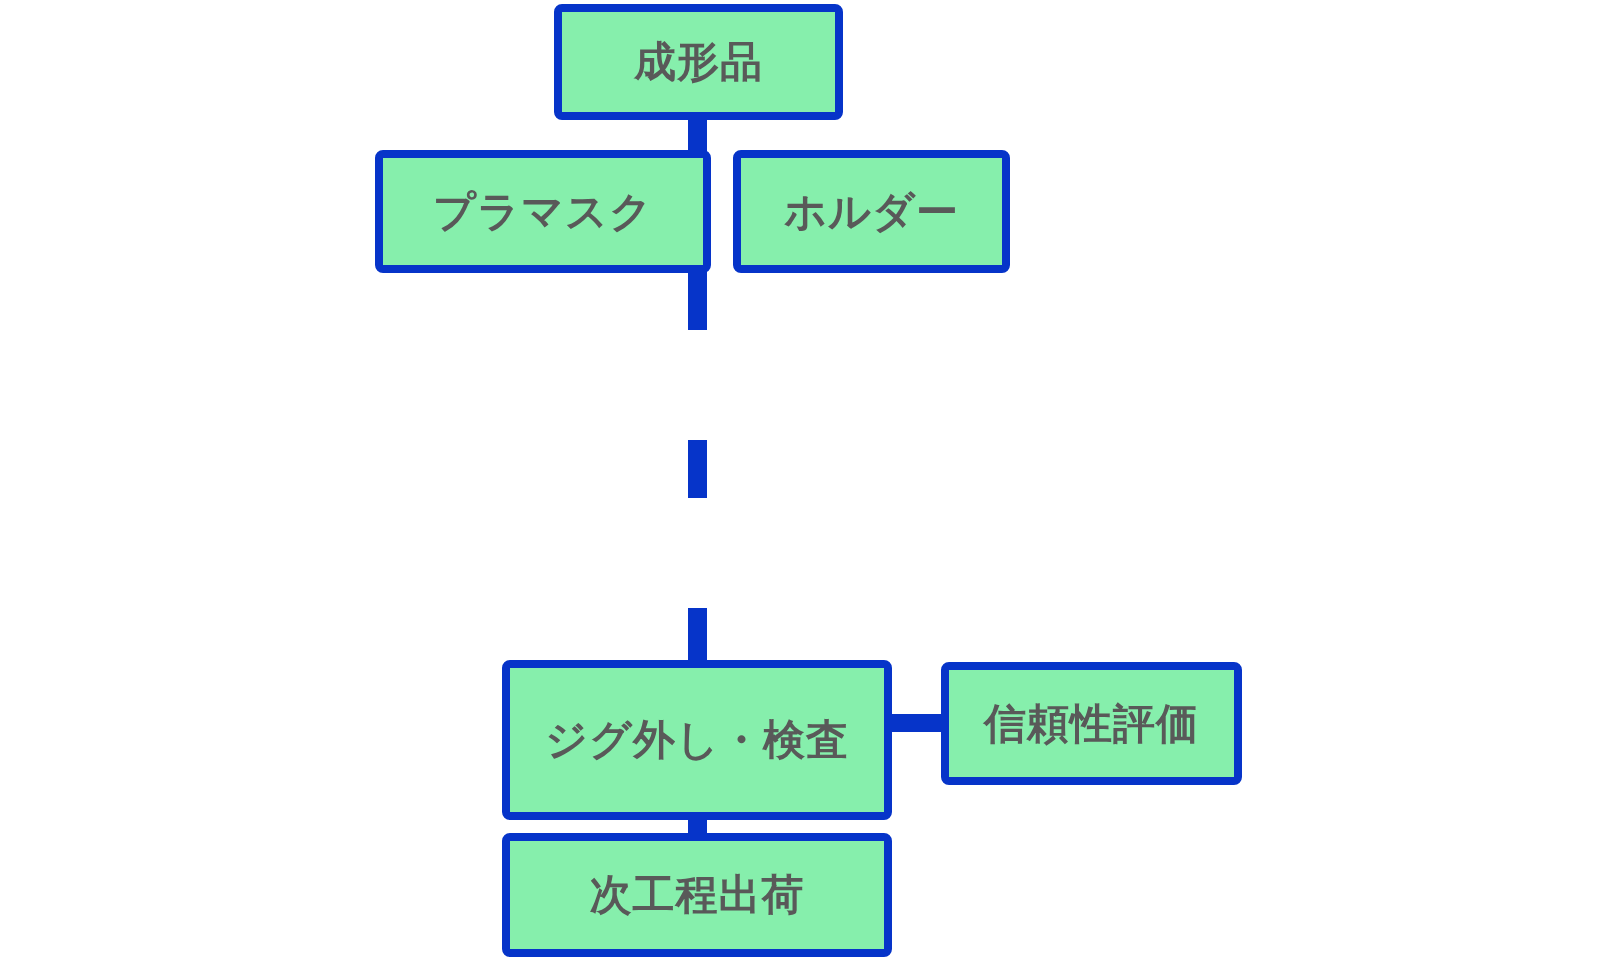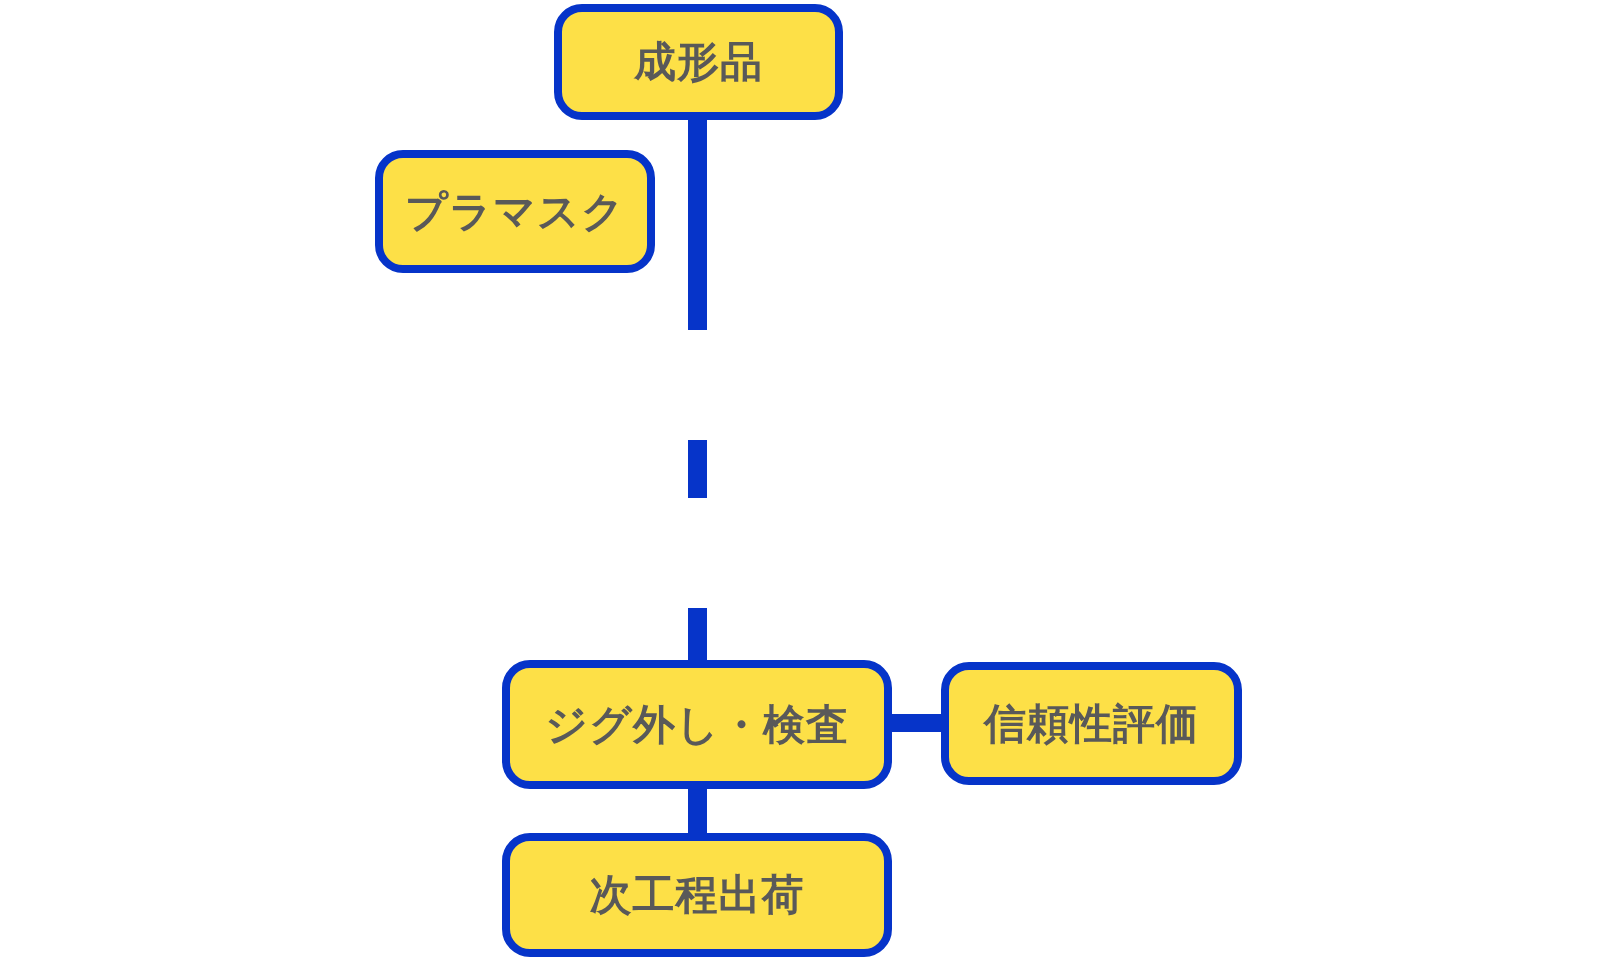--- a/index.html
+++ b/index.html
@@ -11,45 +11,45 @@
     position: relative;
     width: 1616px;
     height: 961px;
     background: #ffffff;
     overflow: hidden;
     font-family: "Liberation Sans", "DejaVu Sans", sans-serif;
   }
   .node {
     position: absolute;
     box-sizing: border-box;
-    background: #fde047;
+    background: #86efac;
     border: 8px solid #0634c9;
-    border-radius: 28px;
+    border-radius: 8px;
     display: flex;
     align-items: center;
     justify-content: center;
     font-weight: bold;
     font-size: 42px;
     color: #595959;
     letter-spacing: 1px;
     z-index: 2;
     white-space: nowrap;
   }
   .connector {
     position: absolute;
     background: #0634c9;
     z-index: 1;
   }
   
   .n-molded      { left: 554px; top: 4px;   width: 289px; height: 116px; }
-  .n-mask        { left: 375px; top: 150px; width: 280px; height: 123px; }
+  .n-mask        { left: 375px; top: 150px; width: 336px; height: 123px; }
   .n-holder      { left: 733px; top: 150px; width: 277px; height: 123px; }
   .n-jig-assy    { left: 502px; top: 320px; width: 390px; height: 127px; }
   .n-coating     { left: 502px; top: 488px; width: 390px; height: 127px; }
-  .n-inspect     { left: 502px; top: 660px; width: 390px; height: 129px; }
+  .n-inspect     { left: 502px; top: 660px; width: 390px; height: 160px; }
   .n-reliability { left: 941px; top: 662px; width: 301px; height: 123px; }
   .n-ship        { left: 502px; top: 833px; width: 390px; height: 124px; }
   
   .c-v1 { left: 688px; top: 110px; width: 19px; height: 220px; }
   .c-v2 { left: 688px; top: 440px; width: 19px; height: 58px;  }
   .c-v3 { left: 688px; top: 608px; width: 19px; height: 62px;  }
   .c-v4 { left: 688px; top: 778px; width: 19px; height: 65px;  }
   .c-h1 { left: 886px; top: 714px; width: 62px; height: 18px;  }
 </style>
 </head>
@@ -64,20 +64,23 @@
   <div class="connector c-h1"></div>
 
   <div class="node n-molded">
     <span>成形品</span>
   </div>
 
   <div class="node n-mask">
     <span>プラマスク</span>
   </div>
 
+  <div class="node n-holder">
+    <span>ホルダー</span>
+  </div>
 
 
 
   <div class="node n-inspect">
     <span>ジグ外し・検査</span>
   </div>
 
   <div class="node n-reliability">
     <span>信頼性評価</span>
   </div>

